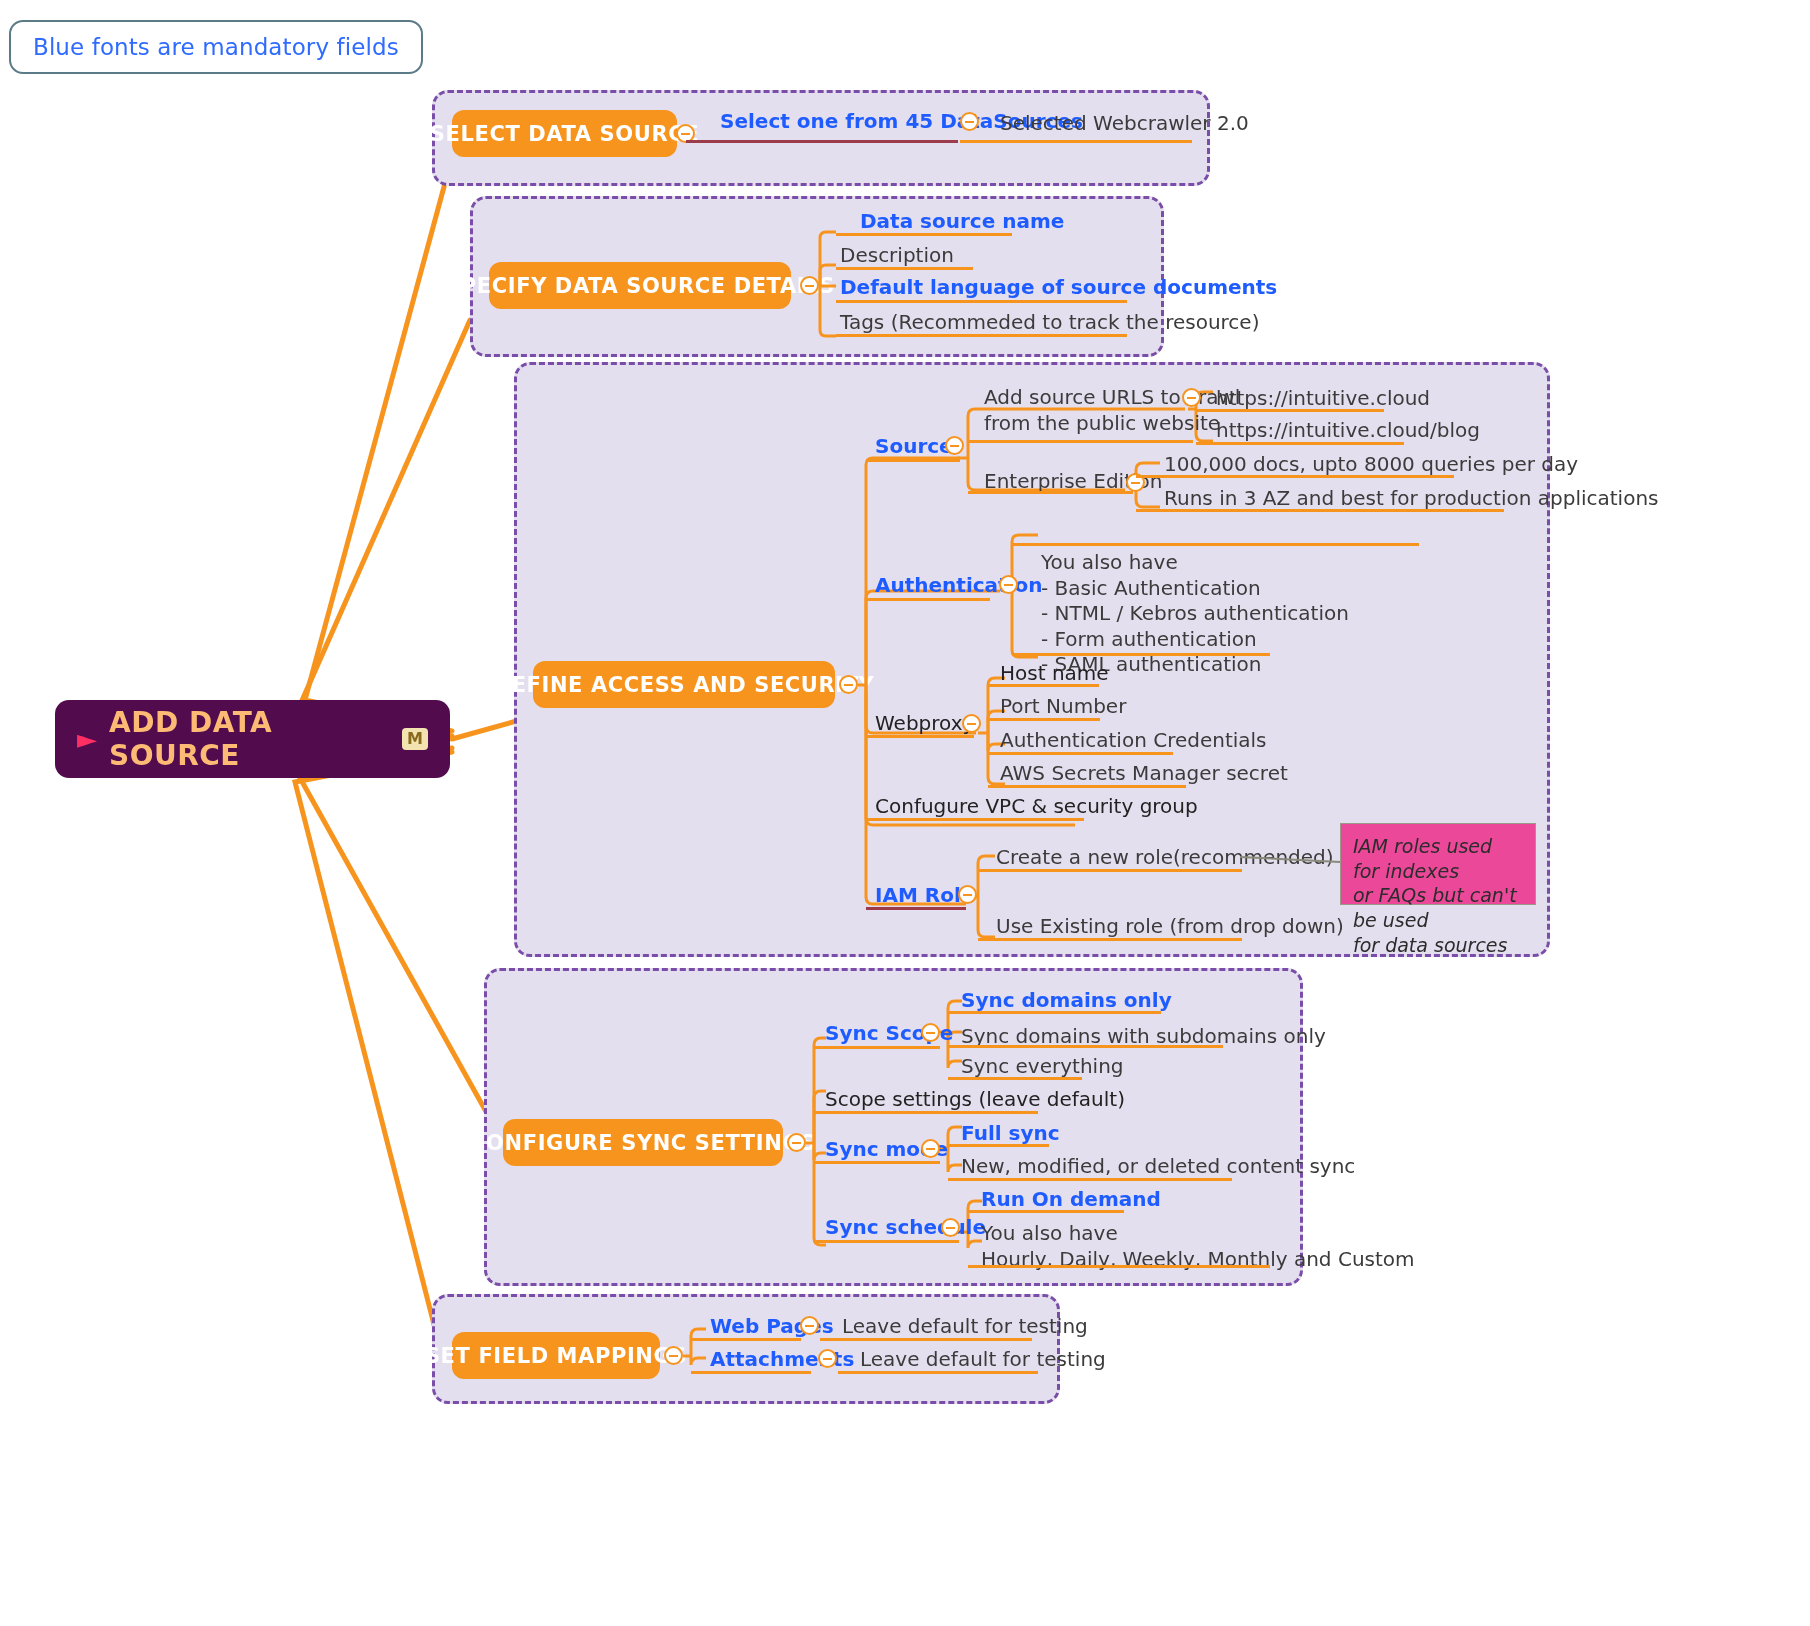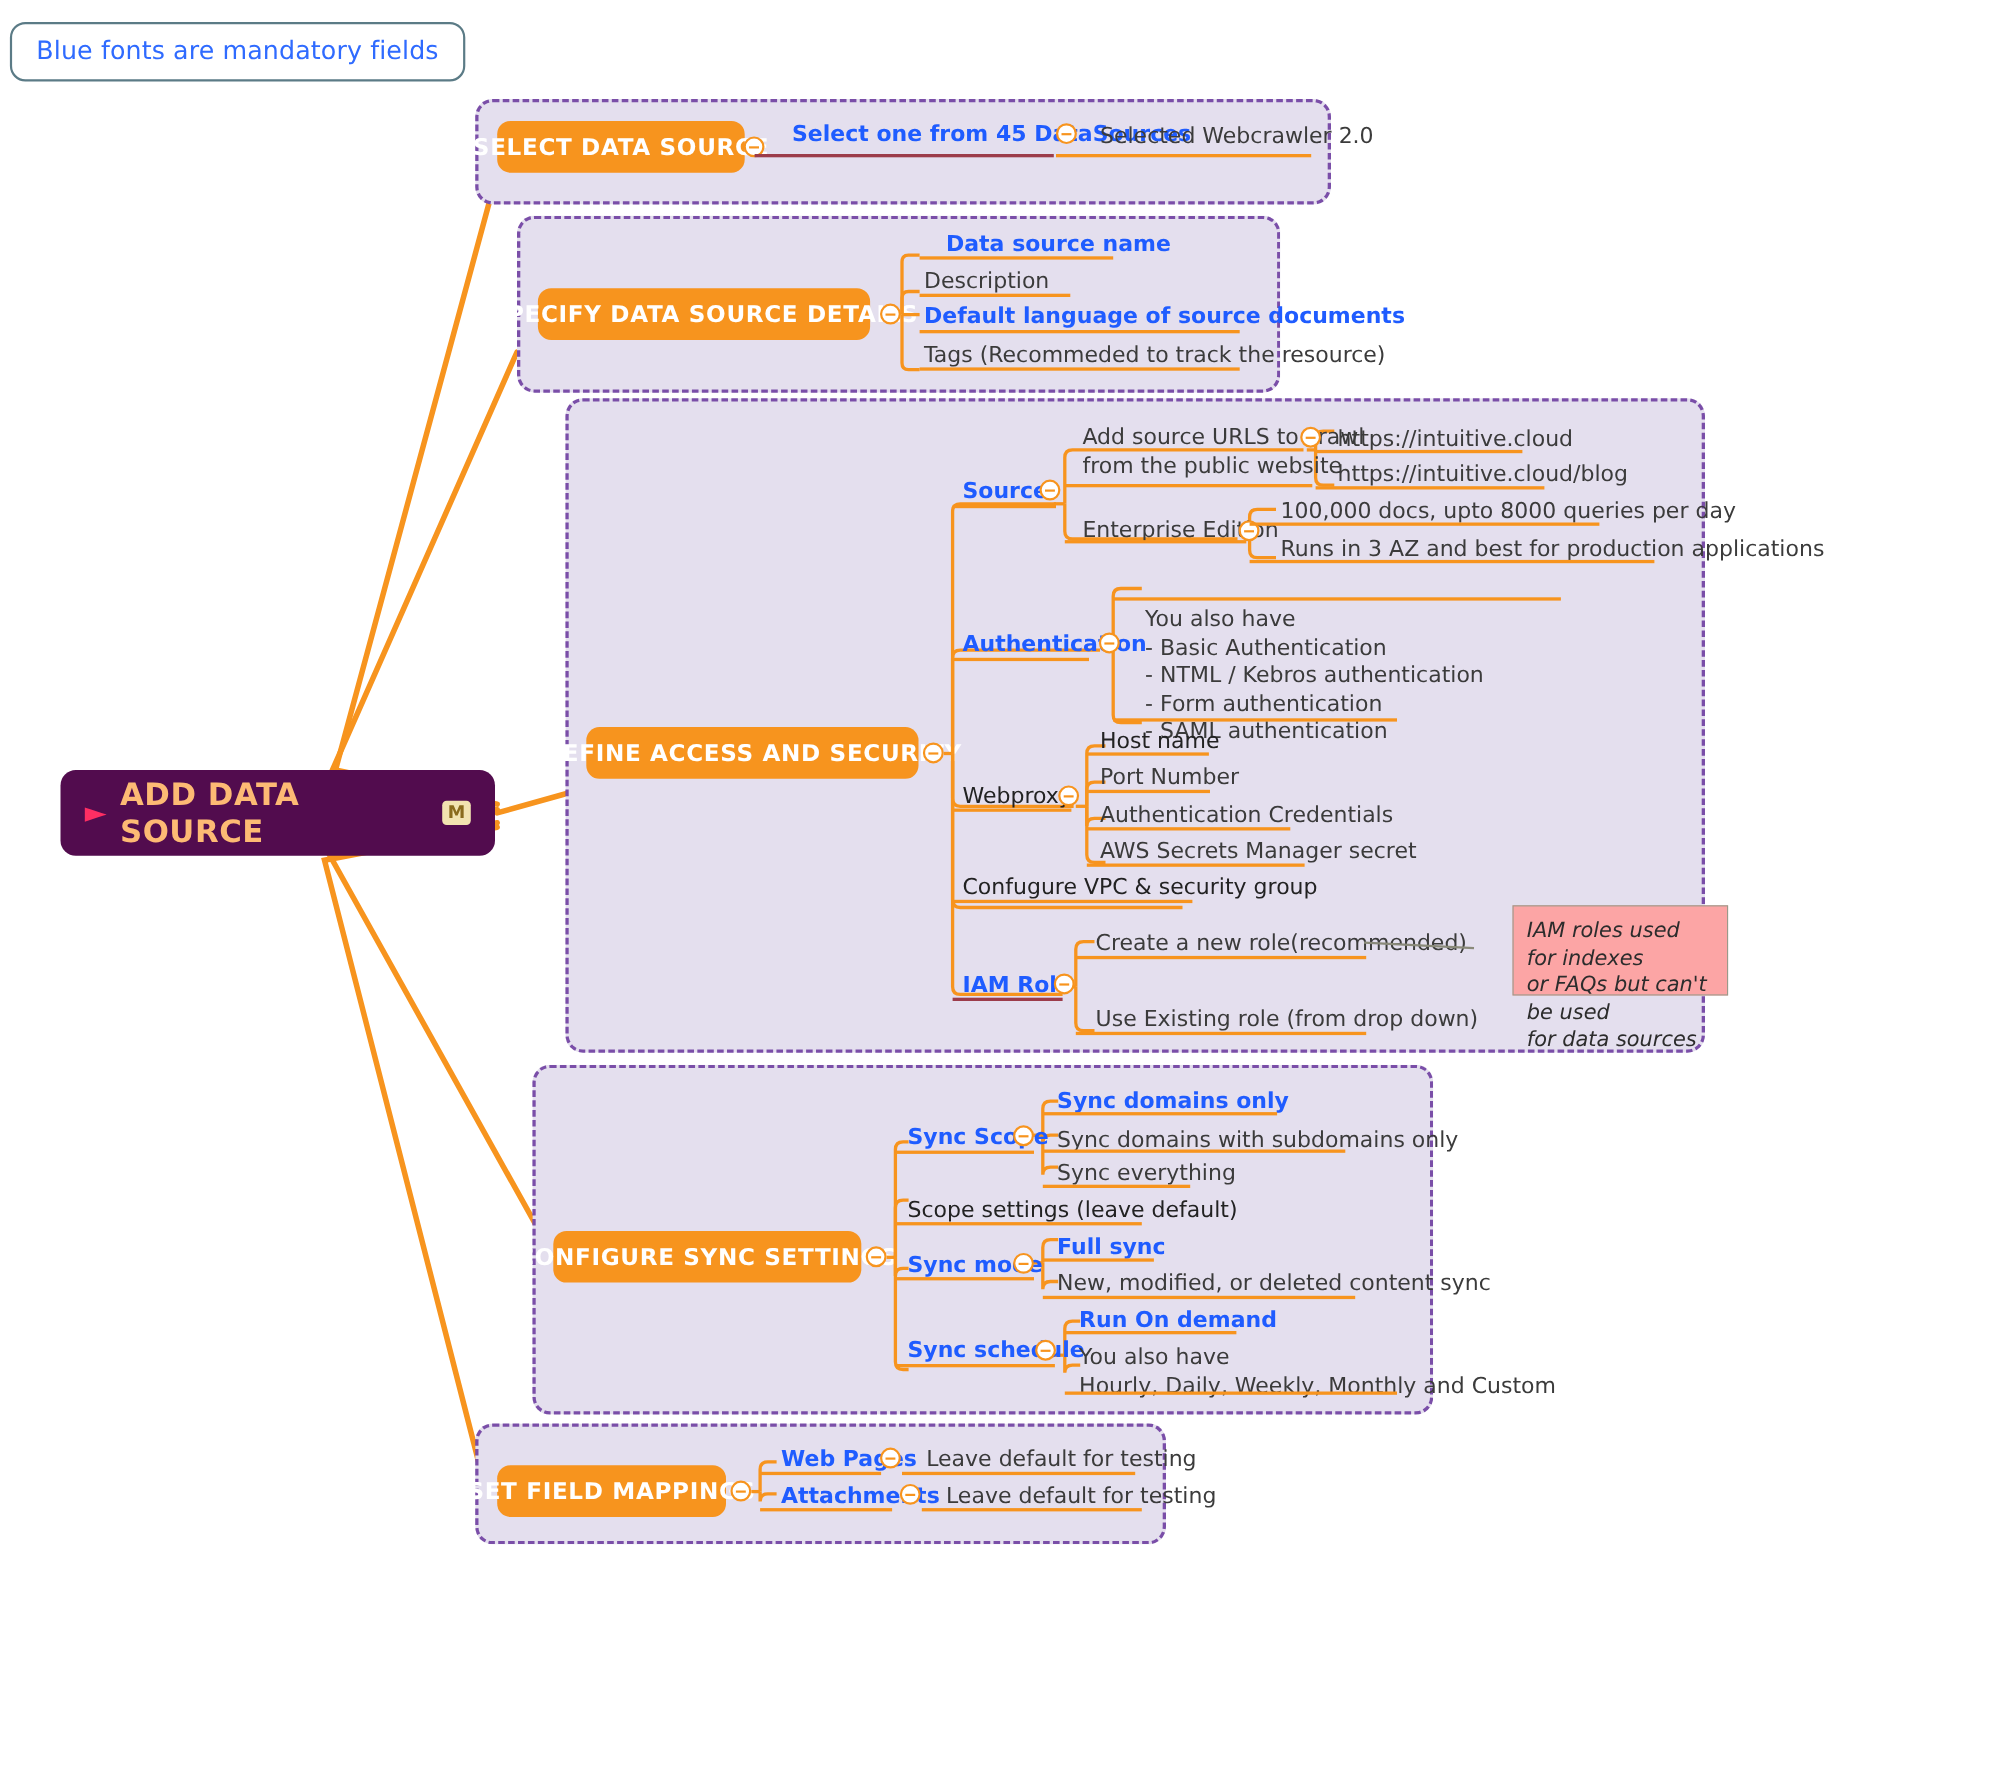--- a/index.html
+++ b/index.html
@@ -61,23 +61,23 @@
     position:absolute;width:19px;height:19px;border-radius:50%;
     background:#ffffff;border:2px solid #f7941e;box-sizing:border-box;
   }
   .knob:after{
     content:"";position:absolute;left:3px;top:6.5px;width:9px;height:2px;
     background:#f7941e;
   }
 
   
   .note{
-    position:absolute;background:#fca5a5;border:1px solid #9a9a8a;
+    position:absolute;background:#ec4899;border:1px solid #9a9a8a;
     font-style:italic;font-size:19px;color:#2c2c2c;line-height:1.3;
-    padding:10px 12px;box-sizing:border-box;margin-left:35px;
+    padding:10px 12px;box-sizing:border-box;
   }
 </style>
 </head>
 <body>
 
 <div id="canvas">
 
   <div class="legend">
     <span>Blue fonts are mandatory fields</span>
   </div>

